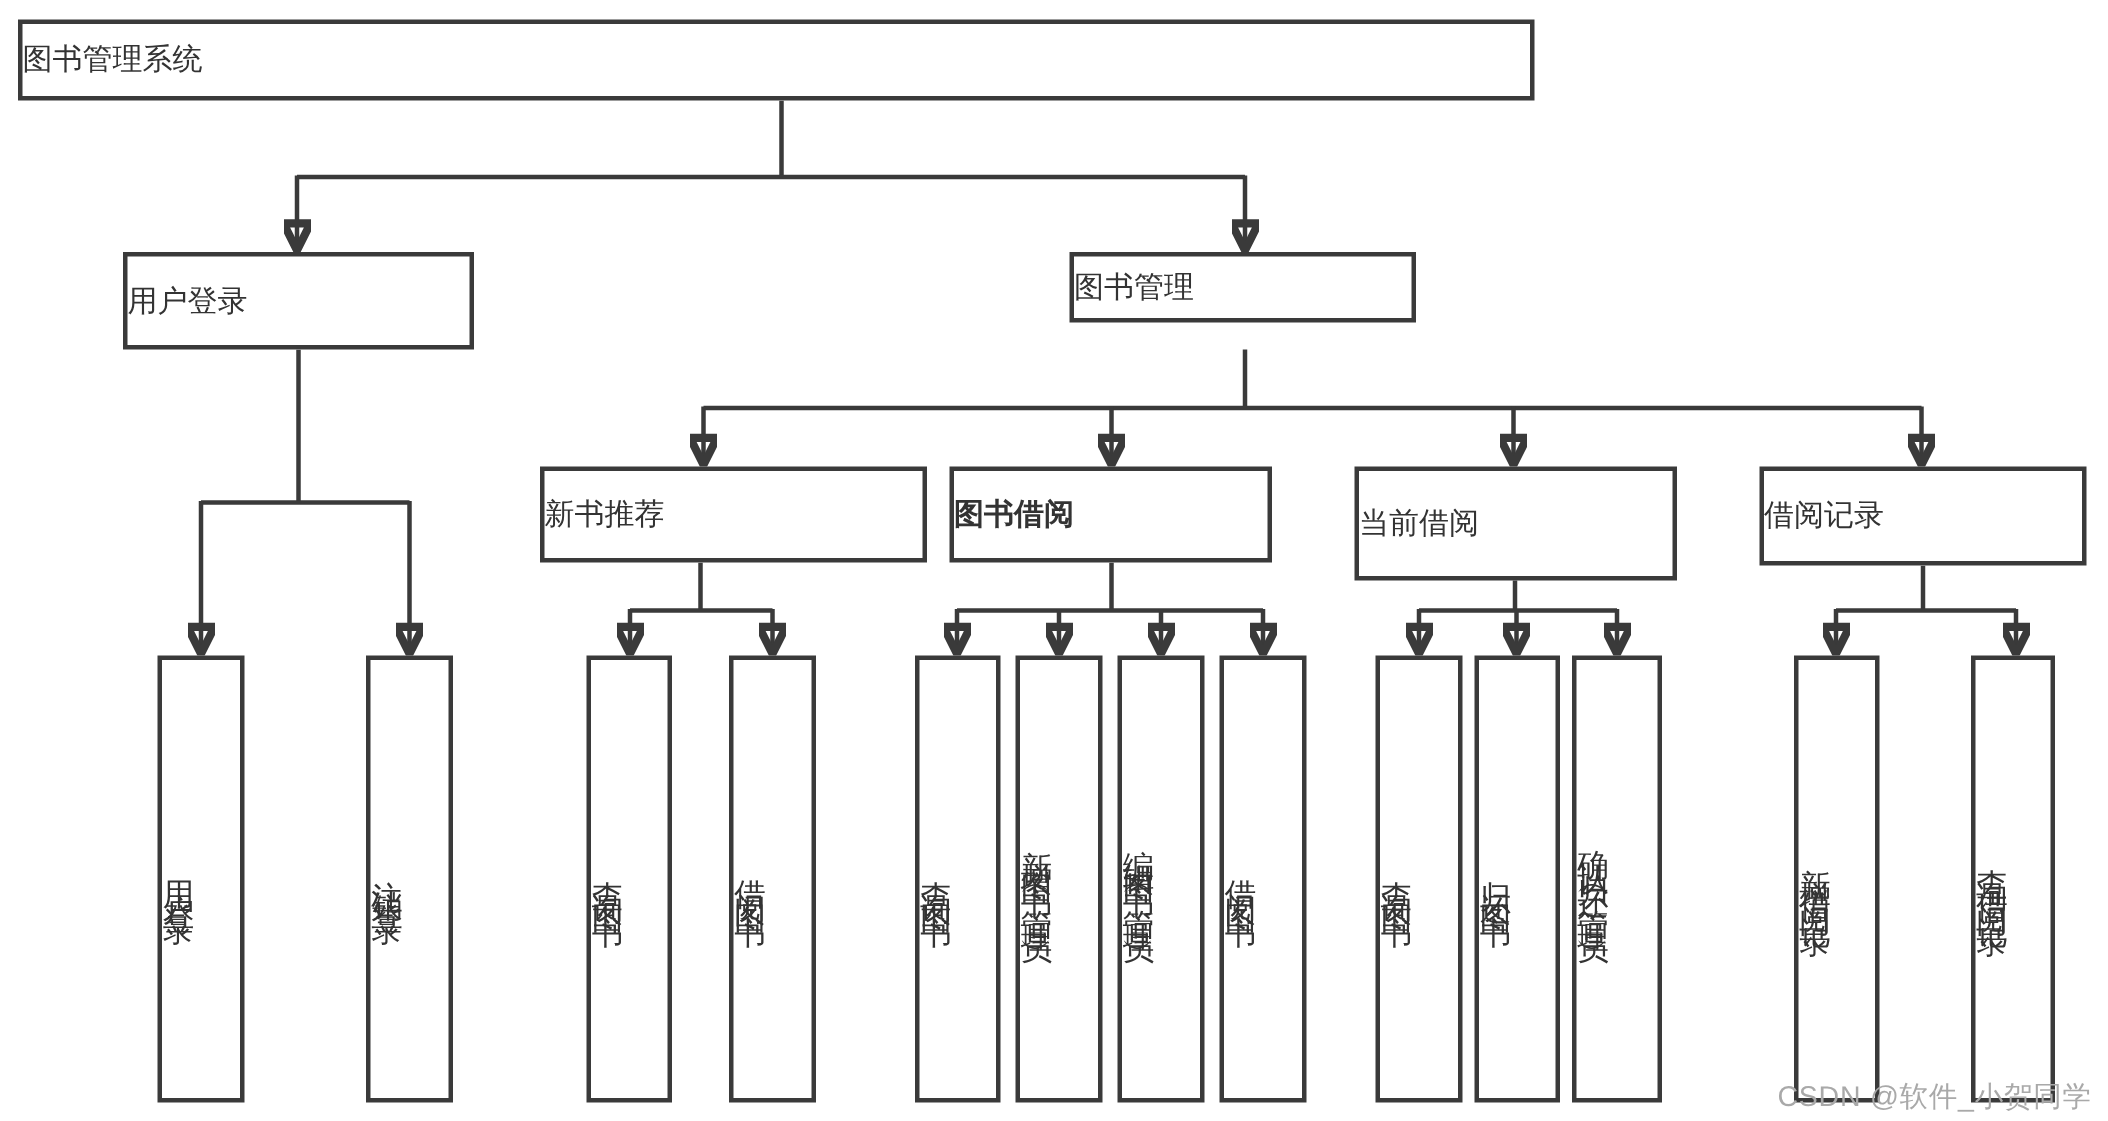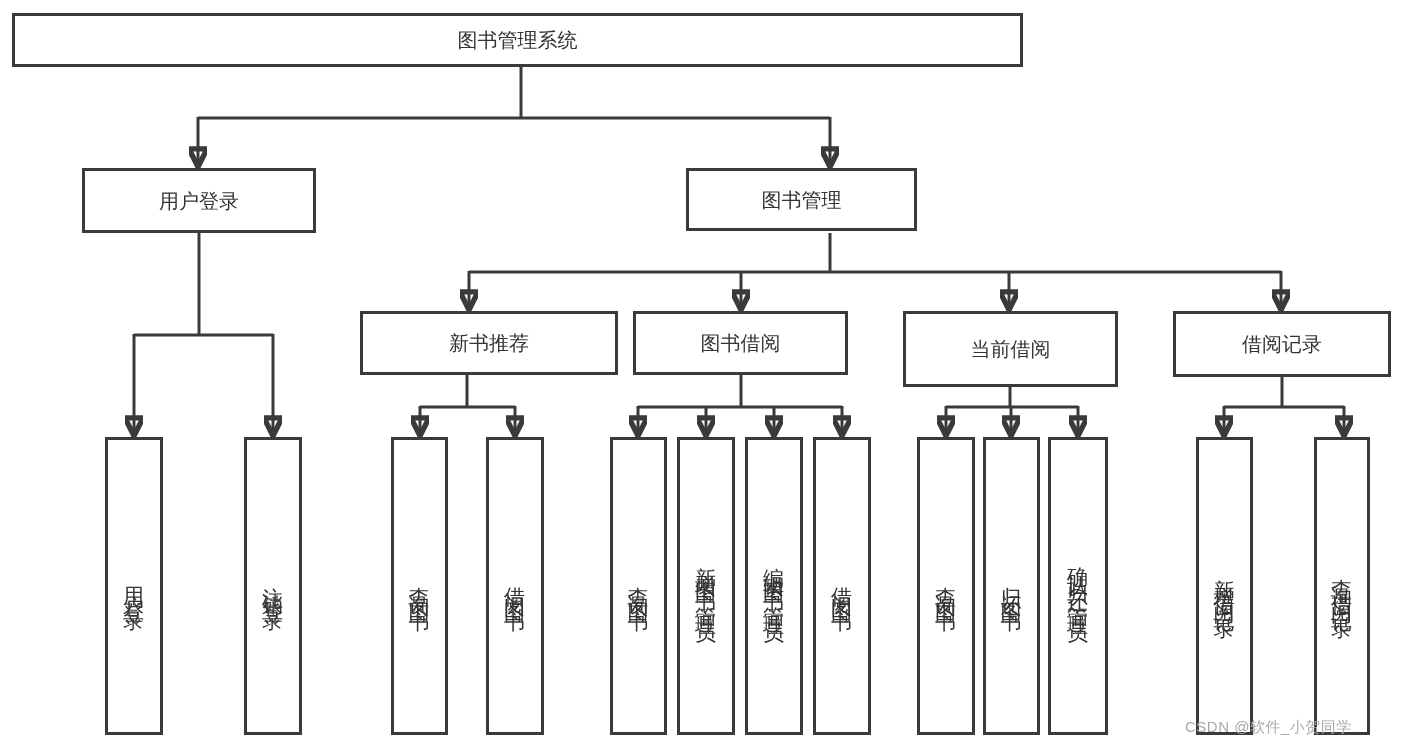--- a/index.html
+++ b/index.html
@@ -15,57 +15,57 @@
     background:var(--bg);
     font-family:"Liberation Sans","DejaVu Sans",sans-serif;
     overflow:hidden;
   }
   .connectors{position:absolute;left:0;top:0;width:1405px;height:747px;}
   .connectors path,.connectors line{stroke:var(--line);stroke-width:3;fill:none;}
   .arrowhead{fill:var(--line);}
   .box{
     position:absolute;box-sizing:border-box;
     border:3px solid var(--line);background:var(--bg);
-    display:flex;align-items:center;justify-content:center;
+    display:flex;align-items:center;
     color:var(--text);font-size:20px;line-height:1;
     white-space:nowrap;
   }
   .leaf span{
     writing-mode:vertical-rl;
     font-size:21px;letter-spacing:8px;line-height:1;
     color:var(--text);
   }
   
   .b-root{left:12px;top:13px;width:1011px;height:54px;}
   
   .b-l2-0{left:82px;top:168px;width:234px;height:65px;}
-  .b-l2-1{left:686px;top:168px;width:231px;height:63px;}
+  .b-l2-1{left:713px;top:168px;width:231px;height:47px;}
   
   .b-l3-0{left:360px;top:311px;width:258px;height:64px;}
-  .b-l3-1{left:633px;top:311px;width:215px;height:64px;}
+  .b-l3-1{left:633px;top:311px;width:215px;height:64px;font-weight:bold;}
   .b-l3-2{left:903px;top:311px;width:215px;height:76px;}
   .b-l3-3{left:1173px;top:311px;width:218px;height:66px;}
   
   .leaf{top:437px;height:298px;}
   .b-ul-0{left:105px;width:58px;}
   .b-ul-1{left:244px;width:58px;}
   .b-nb-0{left:391px;width:57px;}
   .b-nb-1{left:486px;width:58px;}
   .b-bb-0{left:610px;width:57px;}
   .b-bb-1{left:677px;width:58px;}
   .b-bb-2{left:745px;width:58px;}
   .b-bb-3{left:813px;width:58px;}
   .b-cb-0{left:917px;width:58px;}
   .b-cb-1{left:983px;width:57px;}
   .b-cb-2{left:1048px;width:60px;}
   .b-br-0{left:1196px;width:57px;}
   .b-br-1{left:1314px;width:56px;}
   .watermark{
     position:absolute;left:1185px;top:718px;
-    font-size:15px;color:var(--watermark);
+    font-size:19px;color:var(--watermark);
     letter-spacing:0.5px;z-index:5;white-space:nowrap;
   }
 </style>
 </head>
 <body>
 
 <div class="canvas">
 
   <svg class="connectors" viewBox="0 0 1405 747" xmlns="http://www.w3.org/2000/svg">
     <defs>

